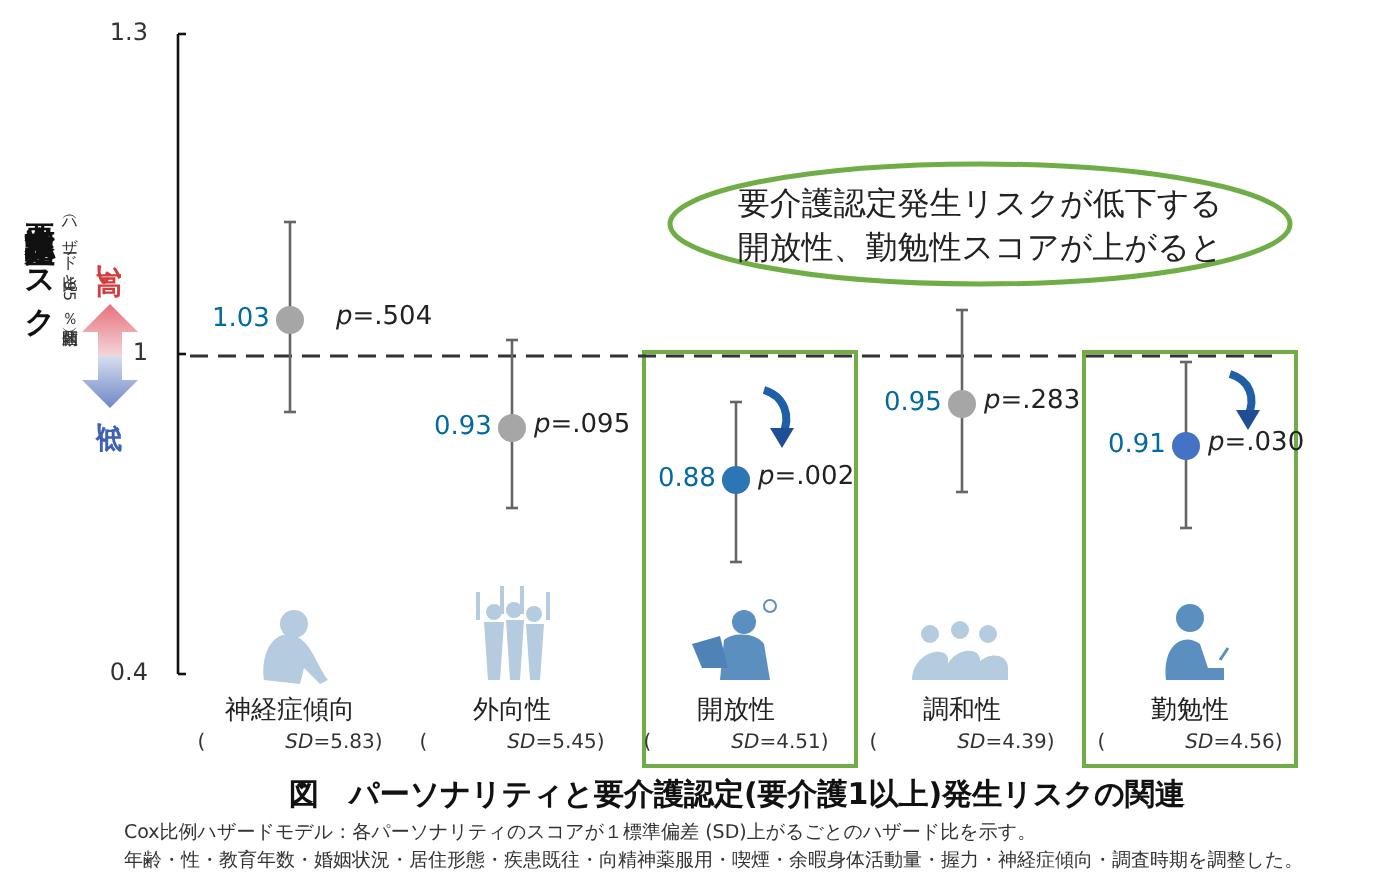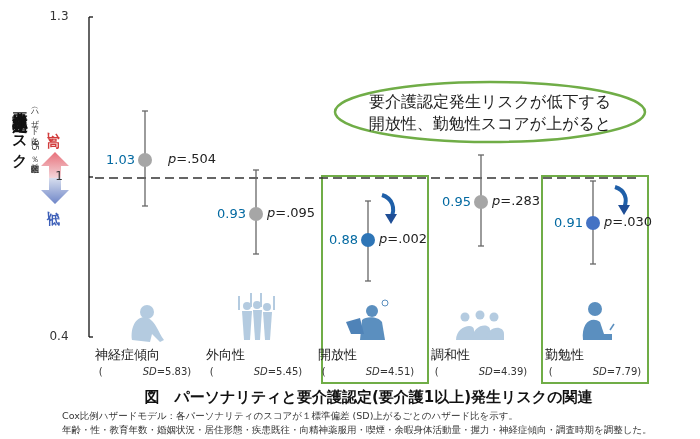--- a/index.html
+++ b/index.html
@@ -1,31 +1,31 @@
 <!DOCTYPE html>
 <html><head>
 <meta charset="utf-8">
 <style>
   html, body { margin:0; padding:0; background:#ffffff; }
   body { width:700px; height:439px; position:relative; overflow:hidden;
          font-family:"DejaVu Sans","Liberation Sans",sans-serif; color:#222; }
   .abs { position:absolute; }
-  .ytick { font-size:12px; color:#333; text-align:center; width:30px; }
+  .ytick { font-size:12px; color:#333; text-align:right; width:30px; }
   .ylabel-main { position:absolute; left:6px; top:100px; width:22px; font-size:15px; font-weight:bold;
                  line-height:16px; text-align:center; writing-mode:vertical-rl; letter-spacing:1px; color:#111; }
   .ylabel-sub { position:absolute; left:25px; top:104px; width:14px; font-size:8px; line-height:10px;
                 writing-mode:vertical-rl; color:#333; }
   .hi-label { position:absolute; left:44px; top:124px; font-size:13px; font-weight:bold; color:#d23c3c;
               writing-mode:vertical-rl; }
   .lo-label { position:absolute; left:44px; top:203px; font-size:13px; font-weight:bold; color:#3d5fb8;
               writing-mode:vertical-rl; }
   .val { font-size:13px; color:#0369a1; }
   .pval { font-size:13px; color:#222; }
   .pval i { font-style:italic; }
-  .cat-name { font-size:13px; color:#222; text-align:left; width:100px; }
+  .cat-name { font-size:13px; color:#222; text-align:center; width:100px; }
   .cat-sd { font-size:10px; color:#333; text-align:center; width:100px; }
   .cat-sd i { font-style:italic;margin-left:40px; }
   .callout-text { position:absolute; left:335px; top:91px; width:310px; text-align:center;
                   font-size:16px; line-height:22px; color:#222; }
   .fig-title { position:absolute; left:0; top:388px; width:700px; text-align:center;
                font-size:15px; font-weight:bold; color:#111; padding-left:37px; box-sizing:border-box; }
   .note { position:absolute; left:62px; font-size:9.5px; color:#333; white-space:nowrap;text-align:right; }
 </style>
 </head>
 <body>
@@ -164,17 +164,17 @@
 <div class="abs cat-name" style="left:206px;top:346px">外向性</div>
 <div class="abs cat-sd" style="left:206px;top:366px"><span>(</span><i>SD</i><span>=5.45)</span></div>
 
 <div class="abs cat-name" style="left:318px;top:346px">開放性</div>
 <div class="abs cat-sd" style="left:318px;top:366px"><span>(</span><i>SD</i><span>=4.51)</span></div>
 
 <div class="abs cat-name" style="left:431px;top:346px">調和性</div>
 <div class="abs cat-sd" style="left:431px;top:366px"><span>(</span><i>SD</i><span>=4.39)</span></div>
 
 <div class="abs cat-name" style="left:545px;top:346px">勤勉性</div>
-<div class="abs cat-sd" style="left:545px;top:366px"><span>(</span><i>SD</i><span>=7.79)</span></div>
+<div class="abs cat-sd" style="left:545px;top:366px"><span>(</span><i>SD</i><span>=4.56)</span></div>
 
 <div class="fig-title">図　パーソナリティと要介護認定(要介護1以上)発生リスクの関連</div>
 <div class="note" style="top:410px">Cox比例ハザードモデル：各パーソナリティのスコアが１標準偏差 (SD)上がるごとのハザード比を示す。</div>
 <div class="note" style="top:424px">年齢・性・教育年数・婚姻状況・居住形態・疾患既往・向精神薬服用・喫煙・余暇身体活動量・握力・神経症傾向・調査時期を調整した。</div>
 
 </body></html>

